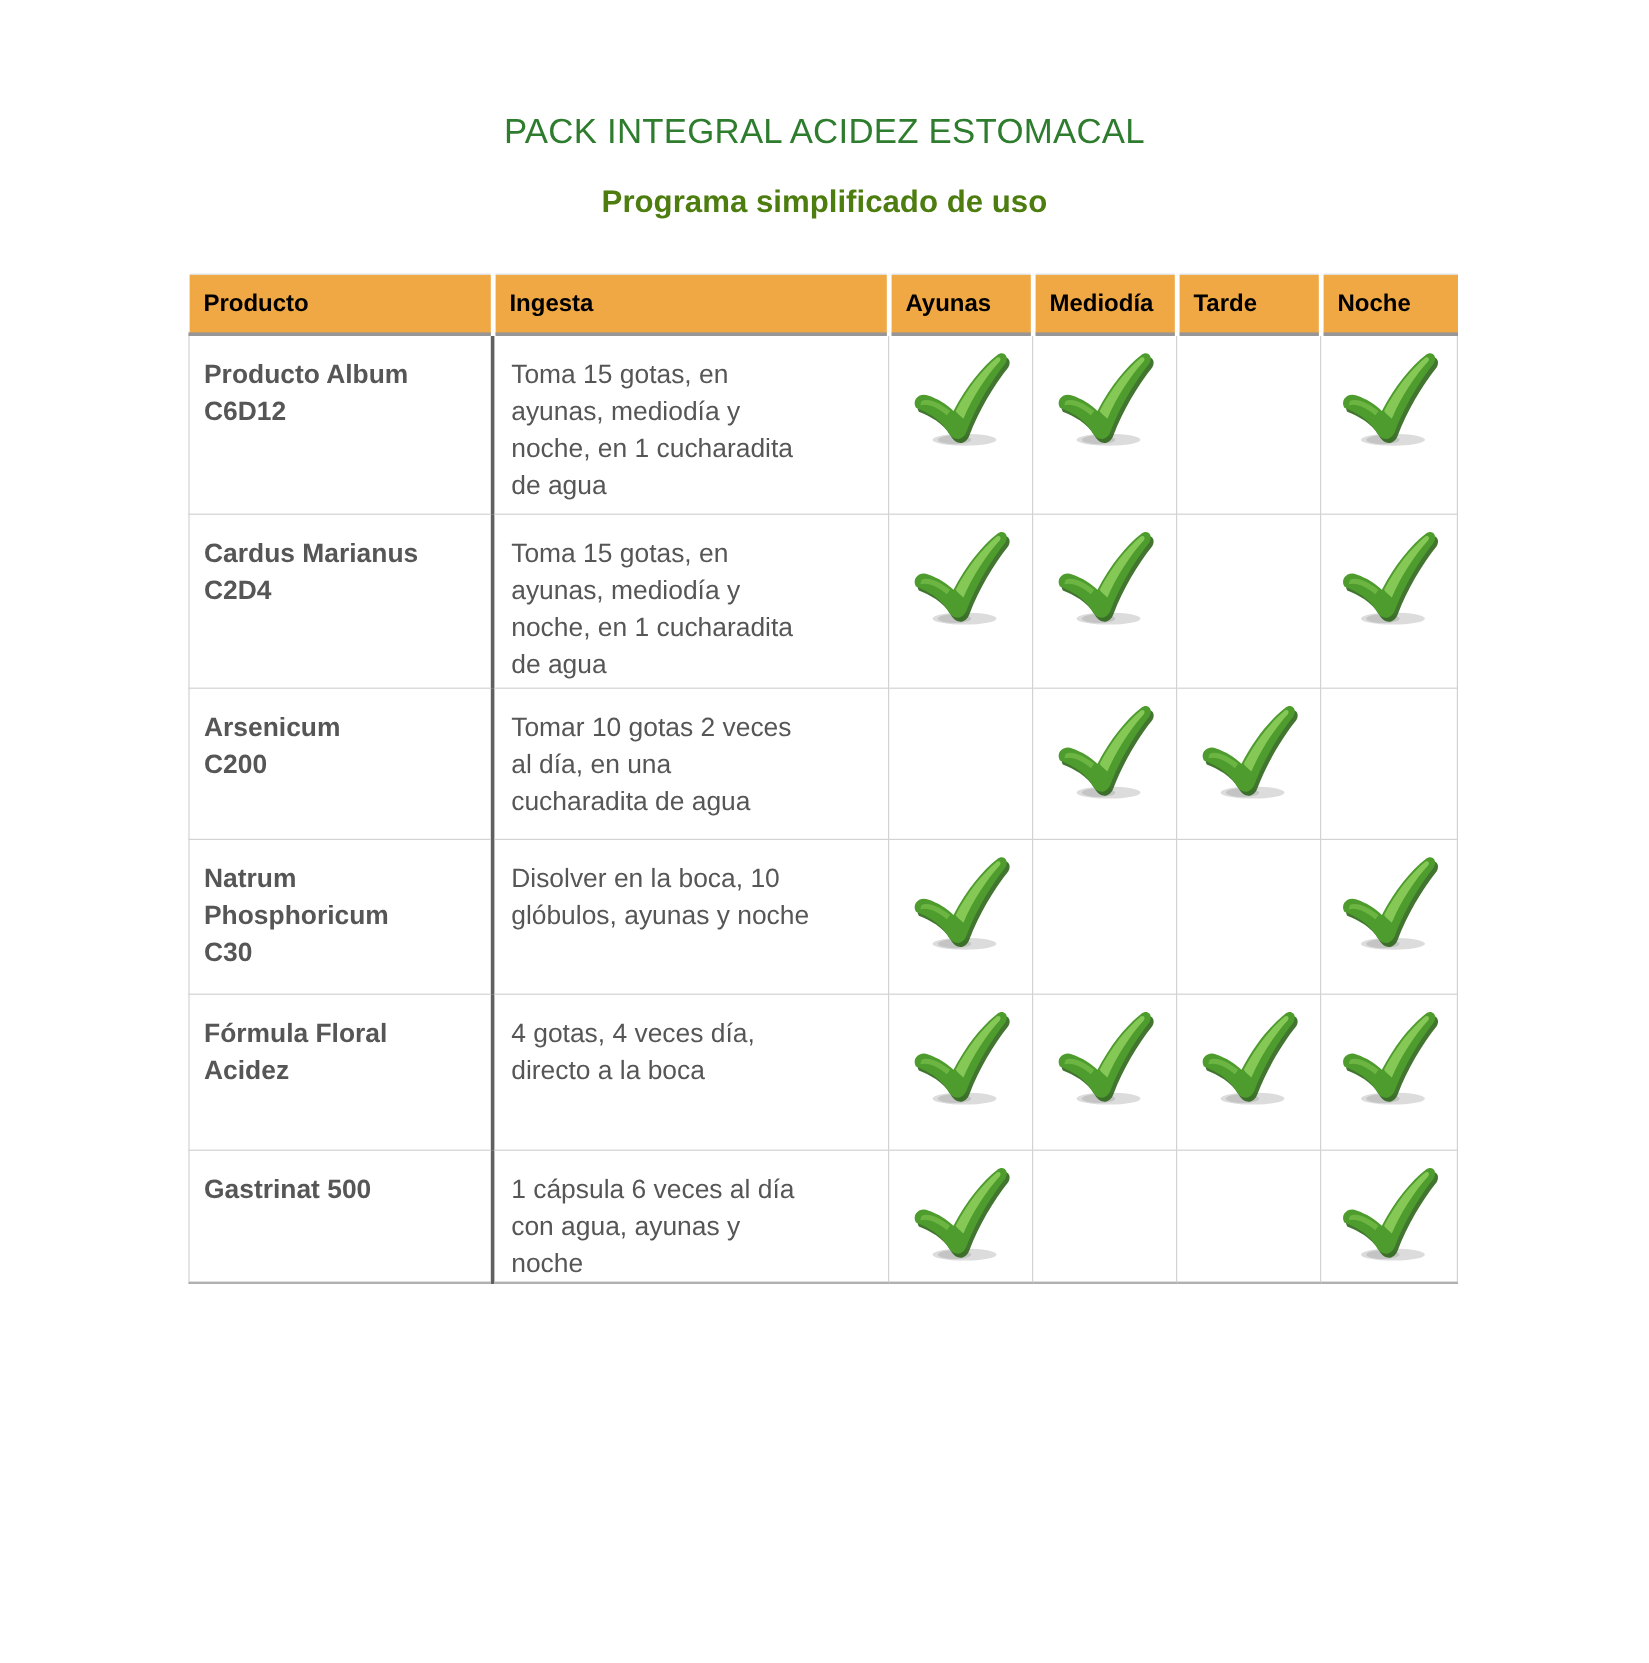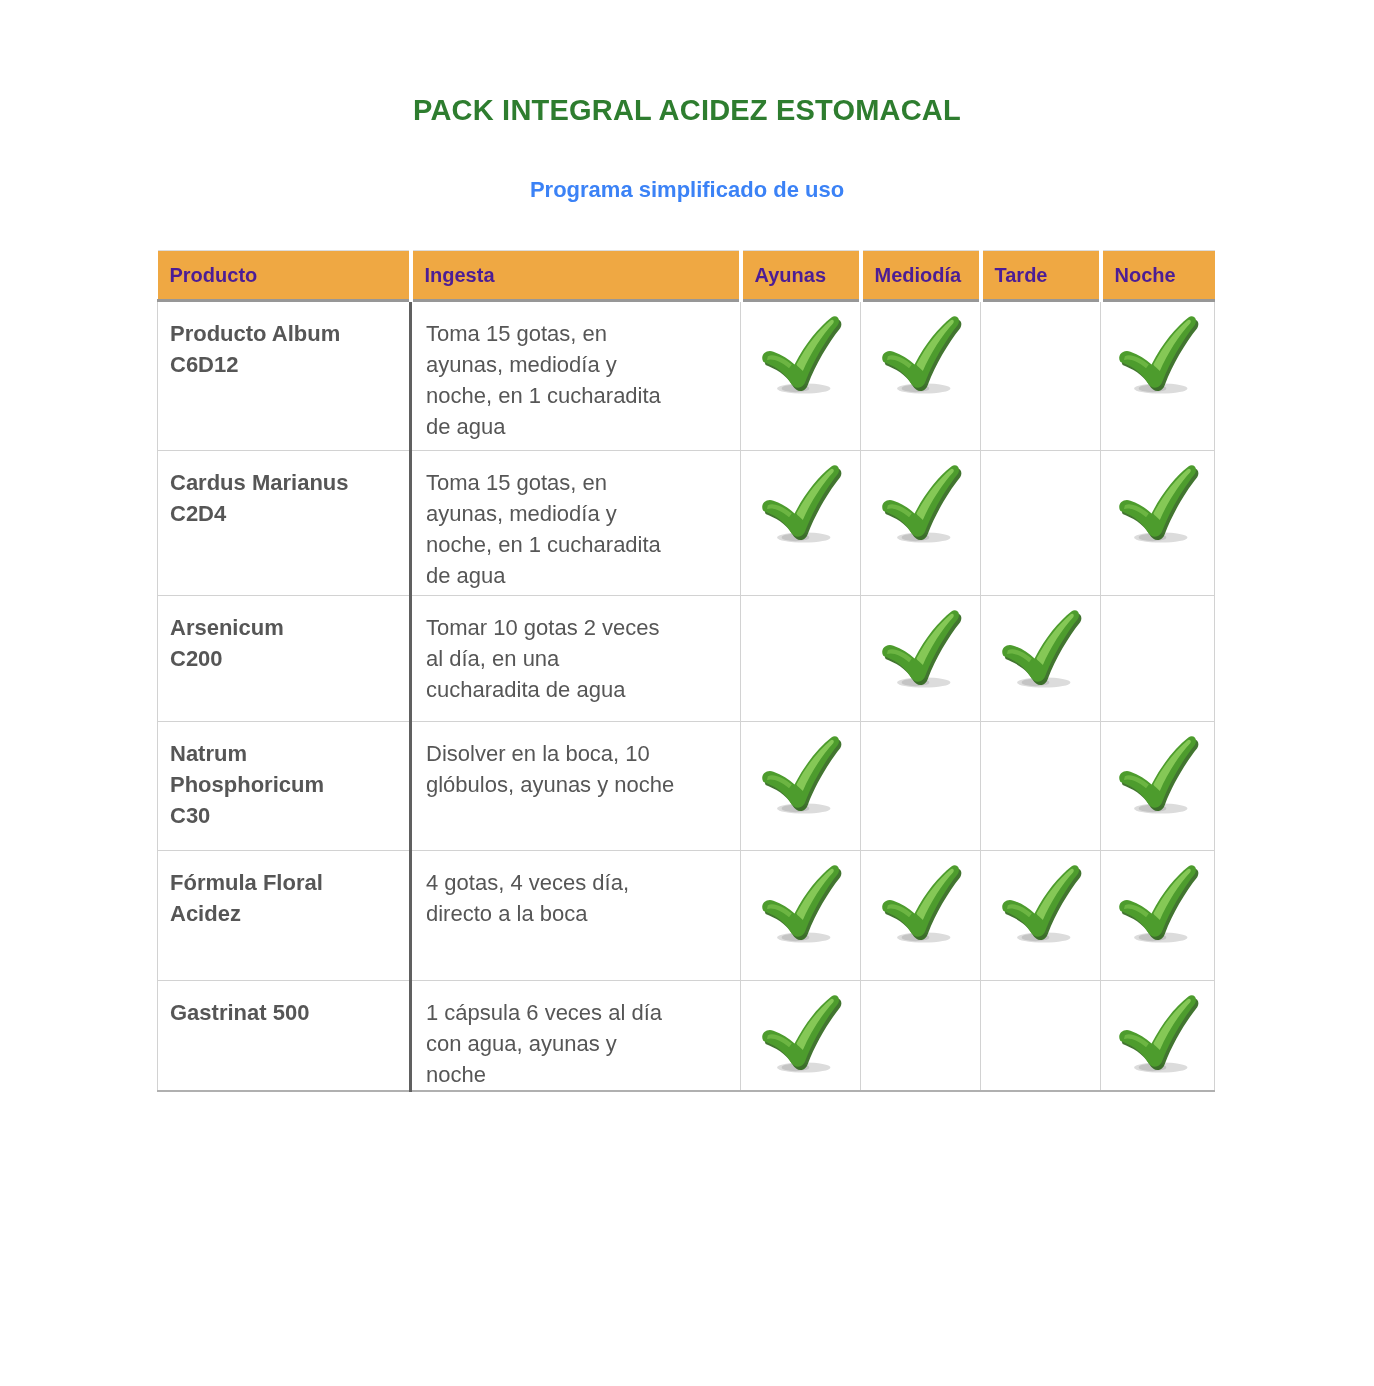--- a/index.html
+++ b/index.html
@@ -13,39 +13,39 @@
 
   
   .logo-row { display:flex; align-items:center; padding:78px 0 0 178px; }
   .logo-mark { width:76px; height:76px; flex:0 0 auto; }
   .logo-text { margin-left:18px; font-size:17px; line-height:23px; color:#6b6b6b; }
   .logo-text span { display:block; }
 
   
   .title {
     margin-top:95px; text-align:center;
-    font-size:29px; line-height:31px; font-weight:bold;
+    font-size:29px; line-height:31px; font-weight:normal;
     color:#2e7d2f; letter-spacing:0.2px;
   }
   .subtitle {
-    margin-top:50px; text-align:center;
-    font-size:22px; line-height:28px; font-weight:bold;
-    color:#3b82f6;
+    margin-top:28px; text-align:center;
+    font-size:26px; line-height:28px; font-weight:bold;
+    color:#4d7c0f;
   }
 
   
   .tbl-wrap { margin:46px 0 0 157px; }
   table { border-collapse:collapse; table-layout:fixed; width:1057px; }
   col.c-prod { width:253px; }
   col.c-ing  { width:330px; }
   col.c-slot { width:120px; }
   col.c-last { width:114px; }
 
   thead th {
-    height:50px; background:#efa843; color:#4c1d95;
+    height:50px; background:#efa843; color:#000000;
     font-size:20px; font-weight:bold; text-align:left;
     padding:0 0 0 12px; vertical-align:middle;
     border-top:1px solid #dcdcdc;
     border-right:4px solid #ffffff;
     border-bottom:3px solid #979797;
   }
   thead th:last-child { border-right:none; }
 
   tbody td {
     vertical-align:top;

